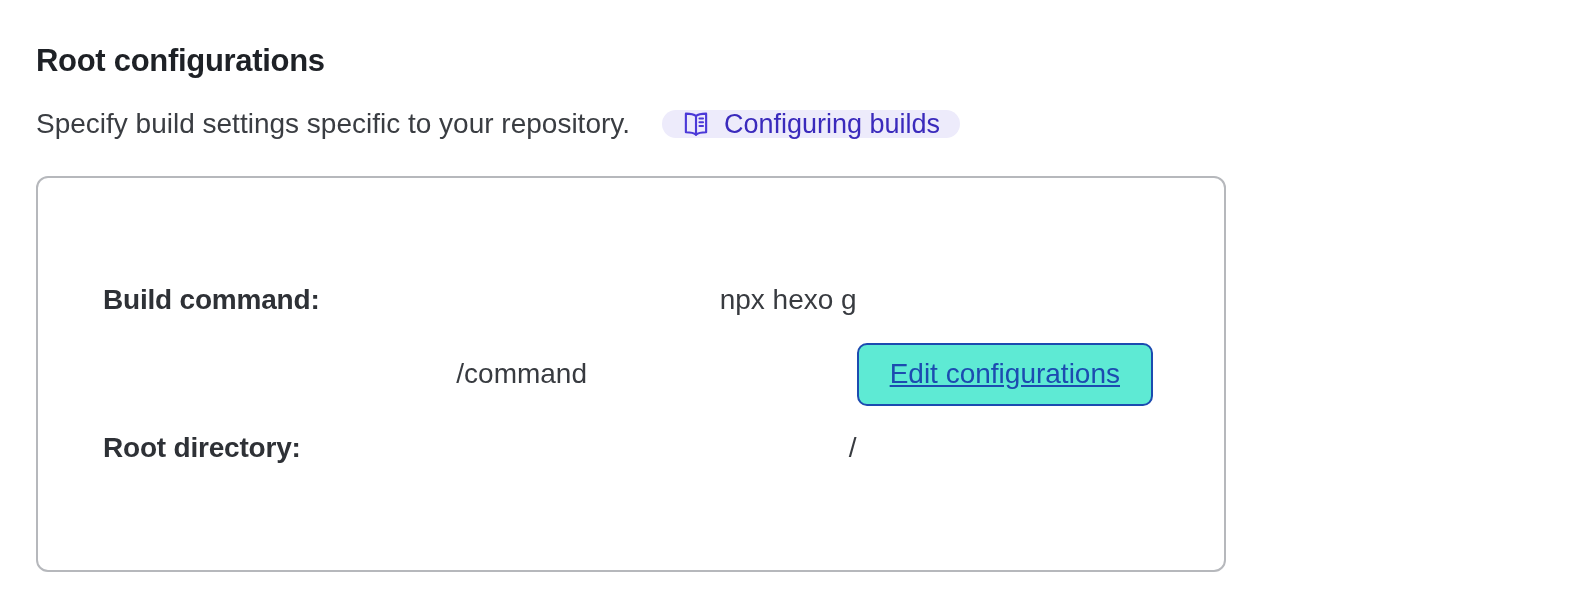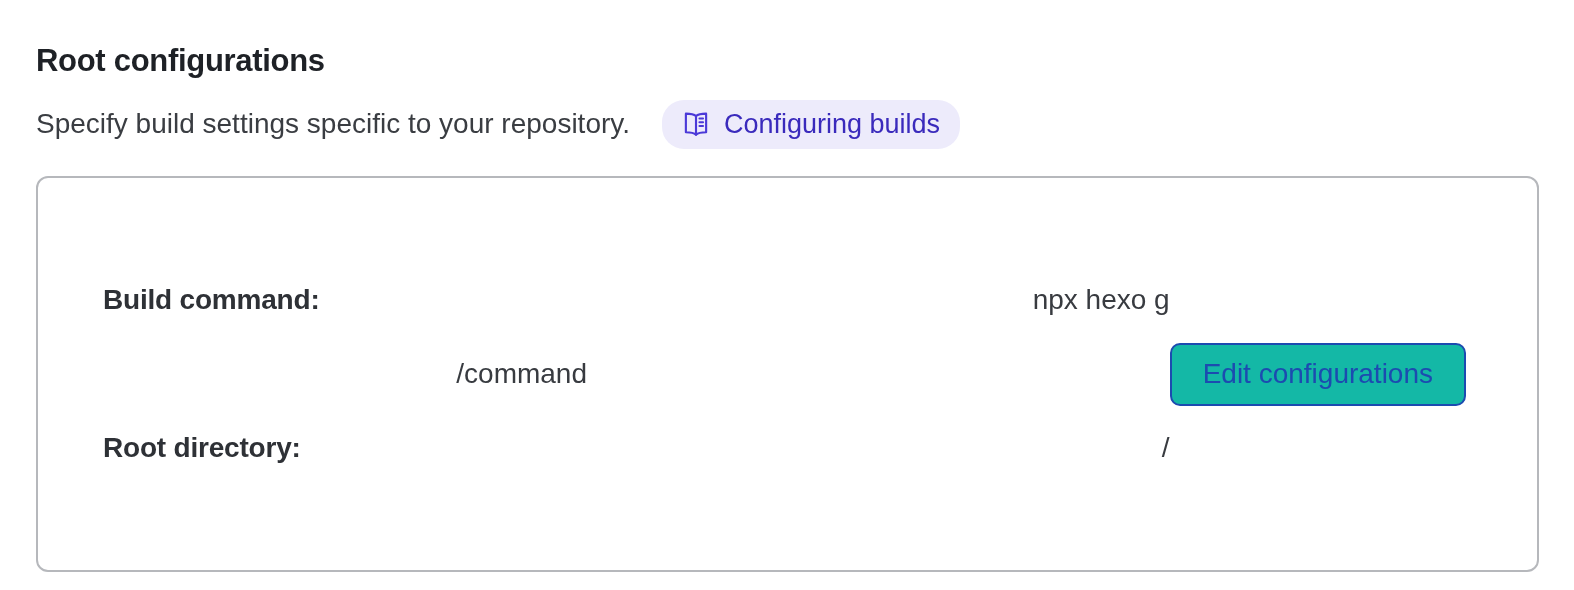--- a/index.html
+++ b/index.html
@@ -34,42 +34,42 @@
   }
   .page-subtitle {
     font-size: 28px;
     line-height: 34px;
     color: #3a3d42;
   }
   .docs-badge {
     display: inline-flex;
     align-items: center;
     gap: 13px;
-    height: 49px;
+    height: 28px;
     padding: 0 20px 0 19px;
     border-radius: 22px;
     background: #edebfb;
     text-decoration: none;
     cursor: pointer;
     white-space: nowrap;
   }
   .docs-badge .badge-label {
     font-size: 27px;
     line-height: 44px;
     color: #3a2abc;
   }
   .book-icon {
     display: inline-flex;
     width: 30px;
     height: 30px;
     flex: 0 0 auto;
   }
   .config-card {
     margin-top: 30px;
-    width: 1503px;
+    width: 1190px;
     height: 396px;
     border: 2px solid #b6b8bc;
     border-radius: 12px;
     background: #ffffff;
     display: flex;
     align-items: center;
     justify-content: space-between;
     padding: 0 71px 0 65px;
   }
   .fields { flex: 1 1 auto; }
@@ -90,28 +90,29 @@
     color: #383b40;
     text-align: right;
   }
   .edit-button {
     flex: 0 0 auto;
     display: inline-flex;
     align-items: center;
     justify-content: center;
     height: 63px;
     padding: 0 31px;
-    background: #14b8a6;
+    background: #5eead4;
     border: 2px solid #1c4bb0;
     border-radius: 10px;
     color: #1c4bb0;
     font-family: "Liberation Sans", sans-serif;
     font-size: 28px;
     cursor: pointer;
     white-space: nowrap;
+    text-decoration: underline;
   }
 </style>
 </head>
 <body>
 
 <div class="page">
 
   <h1 class="page-title">Root configurations</h1>
 
   <div class="subtitle-row">

